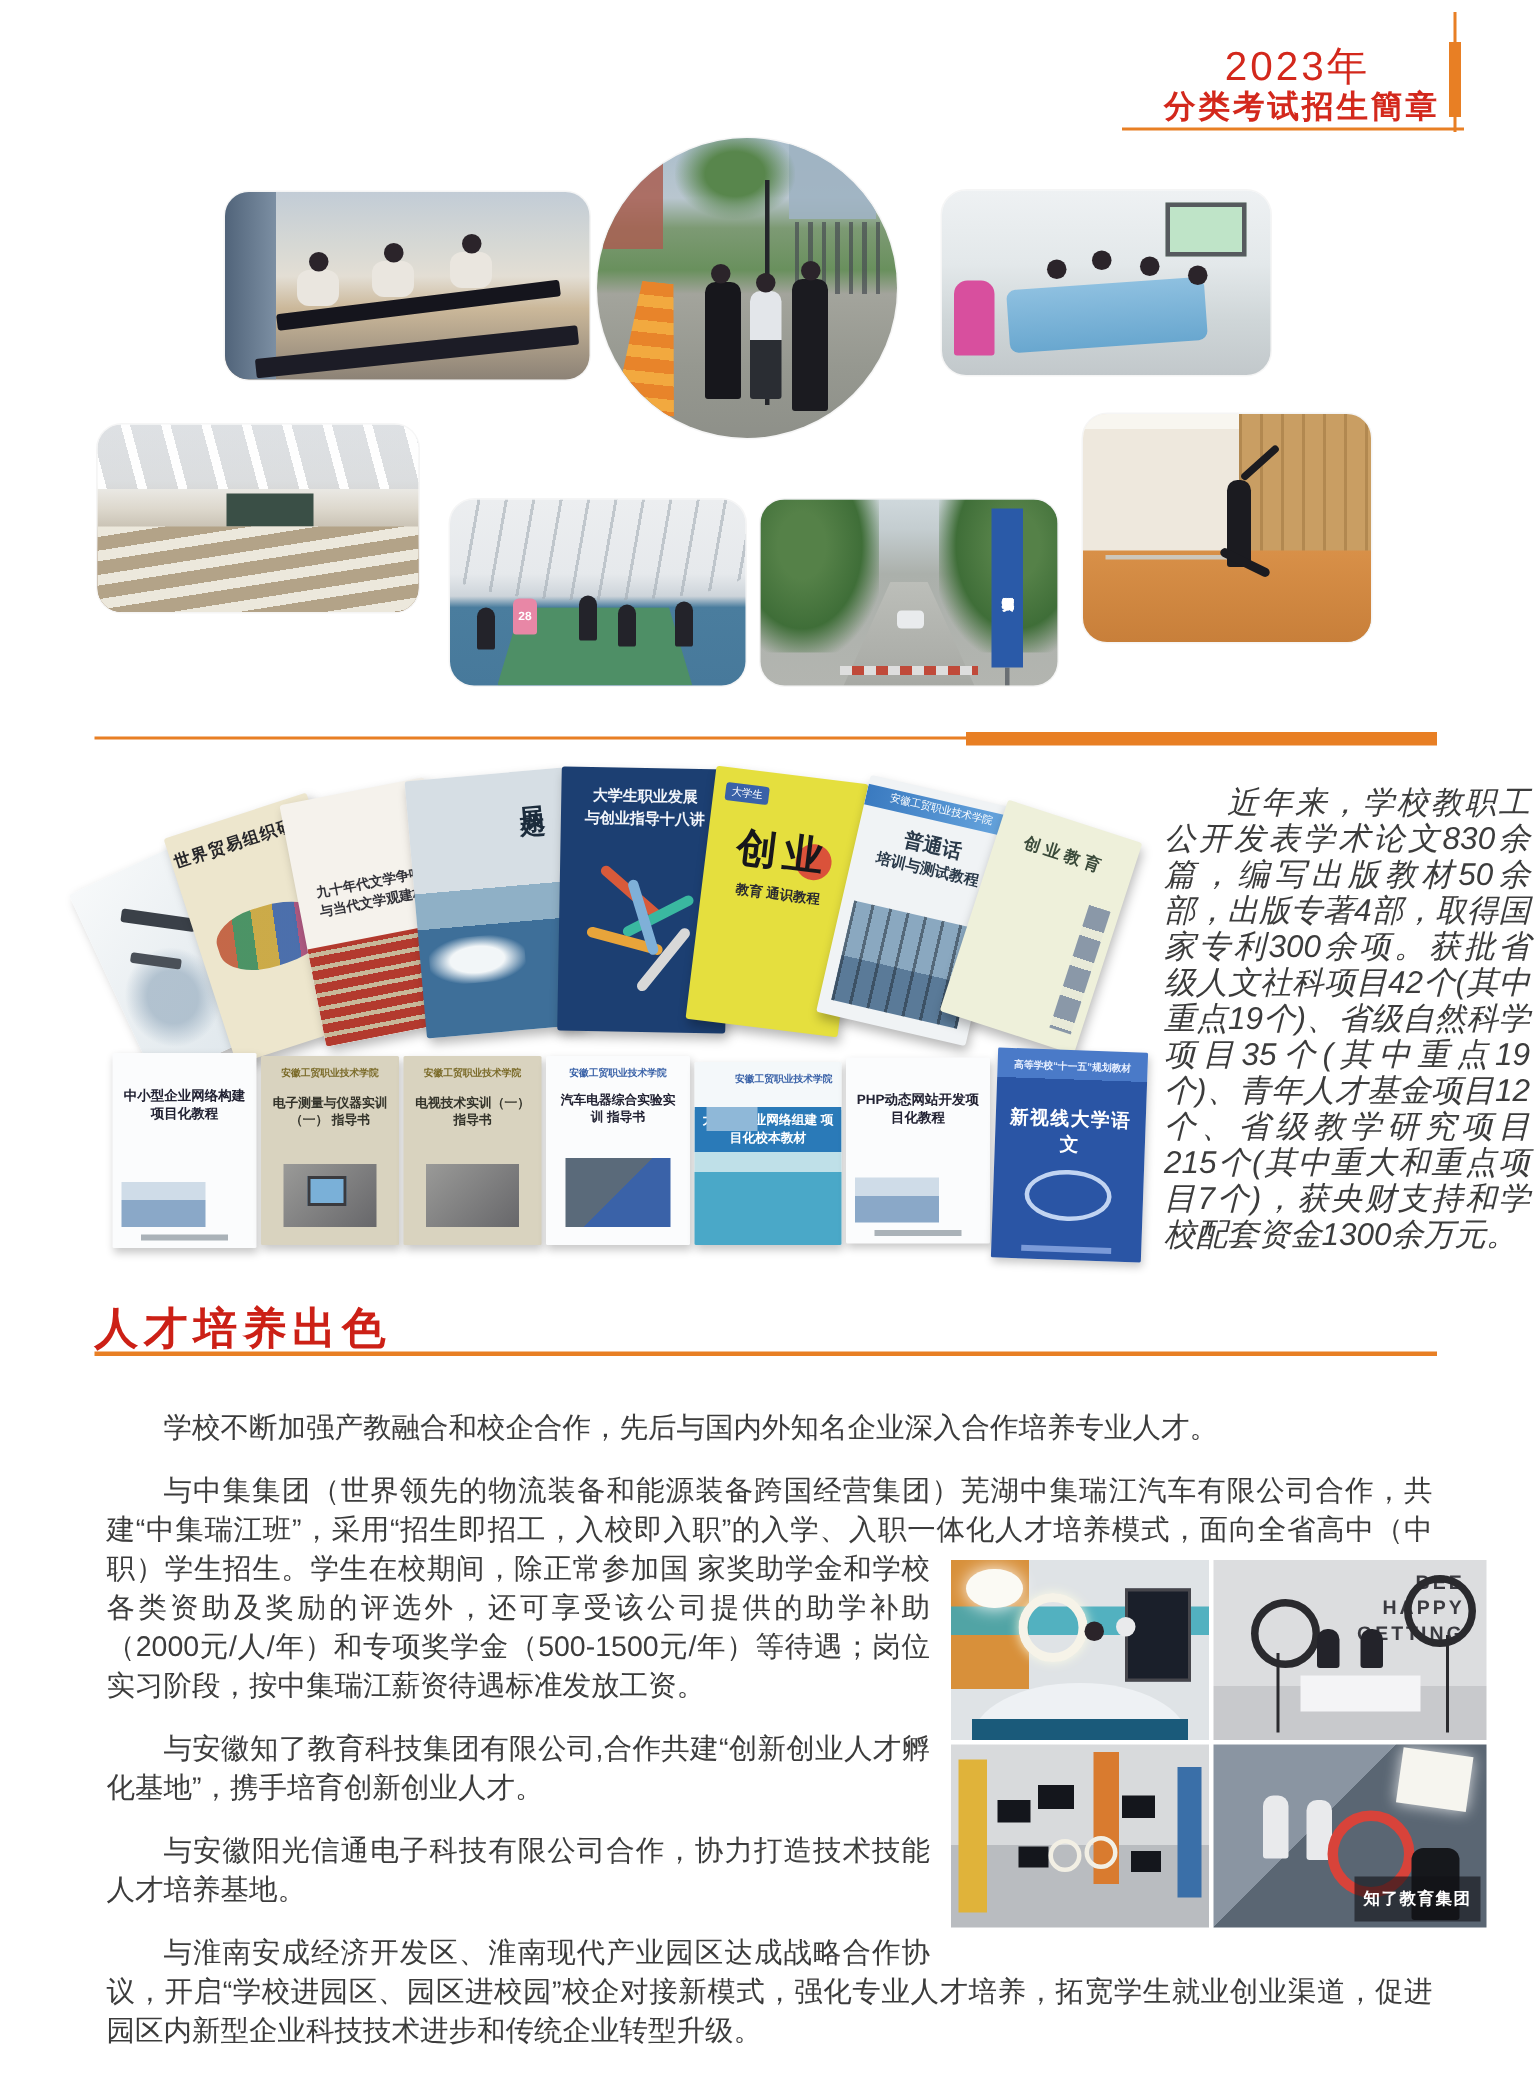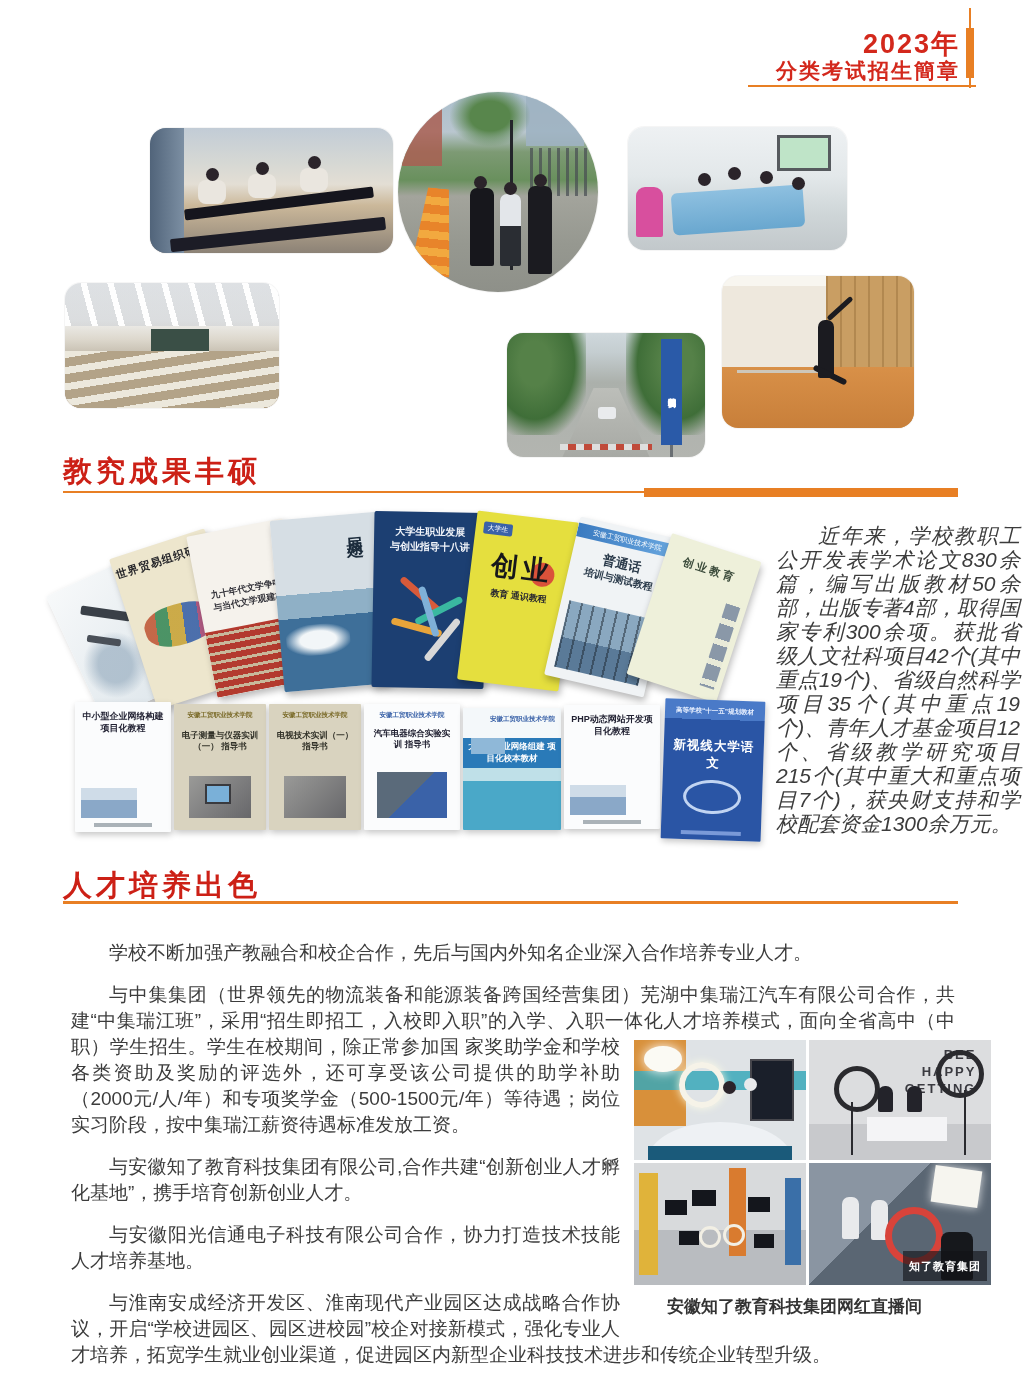--- a/index.html
+++ b/index.html
@@ -1,21 +1,21 @@
 <!DOCTYPE html>
 <html><head>
 <meta charset="utf-8">
 <style>
   html,body{margin:0;padding:0;background:#ffffff;}
   .page{position:relative;width:1024px;height:1390px;background:#fff;overflow:hidden;
         font-family:"Liberation Sans","DejaVu Sans",sans-serif;color:#3c3c3c;}
 
   
-  .hdr-year{position:absolute;left:770px;top:26px;width:190px;text-align:right;
-            font-size:27px;font-weight:bold;color:#d3281c;letter-spacing:2px;}
+  .hdr-year{position:absolute;left:770px;top:26px;width:190px;text-align:center;
+            font-size:27px;font-weight:normal;color:#d3281c;letter-spacing:2px;}
   .hdr-title{position:absolute;left:756px;top:57px;width:204px;text-align:right;
              font-size:21px;font-weight:bold;color:#d3281c;letter-spacing:2px;}
   .hdr-hline{position:absolute;left:748px;top:85px;width:228px;height:2px;background:#e87f24;}
   .hdr-vthin{position:absolute;left:969px;top:8px;width:2px;height:80px;background:#e87f24;}
   .hdr-vthick{position:absolute;left:966px;top:28px;width:8px;height:50px;background:#e87f24;}
 
   
   .ph{position:absolute;border-radius:16px;overflow:hidden;box-shadow:0 0 0 1px rgba(0,0,0,.04);}
   .ph > div{position:absolute;}
   .hd{position:absolute;width:13px;height:13px;border-radius:50%;background:#2b242a;}
@@ -159,21 +159,21 @@
   .books-bottom{position:absolute;left:75px;top:700px;width:700px;display:flex;gap:3px;align-items:flex-start;}
   .bb{position:relative;border-radius:1px;overflow:hidden;box-shadow:1px 3px 6px rgba(0,0,0,.22);flex:0 0 auto;}
   .bb .khdr{margin-top:7px;text-align:center;font-size:6.5px;font-weight:bold;}
   .bb .bt{text-align:center;font-weight:bold;padding:0 6px;line-height:1.35;}
   .bb .bld{position:absolute;left:6px;bottom:14px;width:58%;height:30px;
        background:linear-gradient(180deg,#cfdce8 0 40%,#8aa8c8 40% 100%);}
   .bb .bbar{position:absolute;left:20%;bottom:5px;width:60%;height:4px;background:#aab2b8;}
   .bb1,.bb6{width:96px;background:#fbfcfd;}
   .bb1{height:130px;margin-top:2px;}
   .bb6{height:124px;margin-top:5px;}
-  .bb1 .bt,.bb6 .bt{font-size:9px;color:#223;margin-top:8px;}
+  .bb1 .bt,.bb6 .bt{font-size:9px;color:#223;margin-top:22px;}
   .bb2,.bb3{width:92px;height:126px;margin-top:4px;background:#d9d3bf;}
   .bb2 .khdr,.bb3 .khdr{color:#7a6a28;}
   .bb2 .bt,.bb3 .bt{font-size:8.5px;color:#33332a;margin-top:10px;}
   .bb2 .kph,.bb3 .kph{position:absolute;left:16%;bottom:12px;width:68%;height:42px;
        background:linear-gradient(135deg,#9a9a98,#67676a);}
   .bb3 .kscreen{position:absolute;left:34%;bottom:26px;width:22px;height:16px;background:#7ab0d8;border:2px solid #3a3a3e;}
   .bb4{width:96px;height:126px;margin-top:4px;background:#fbfcfd;}
   .bb4 .khdr{color:#3a62a8;}
   .bb4 .bt{font-size:8.5px;color:#223;margin-top:8px;}
   .bb4 .cph{position:absolute;left:14%;bottom:12px;width:72%;height:46px;
@@ -281,20 +281,29 @@
     <div class="hd" style="left:132px;top:44px;"></div>
     <div class="hd" style="left:164px;top:50px;"></div>
   </div>
 
   <div class="ph ph-class">
     <div class="lights"></div>
     <div class="board"></div>
     <div class="desks"></div>
   </div>
 
+  <div class="ph ph-bball">
+    <div class="ribs"></div>
+    <div class="court"></div>
+    <div class="person" style="left:18px;top:72px;width:12px;height:28px;"></div>
+    <div class="person" style="left:86px;top:64px;width:12px;height:30px;"></div>
+    <div class="person" style="left:112px;top:70px;width:12px;height:28px;"></div>
+    <div class="person" style="left:150px;top:68px;width:12px;height:30px;"></div>
+    <div class="jersey">28</div>
+  </div>
 
   <div class="ph ph-road">
     <div class="tl"></div>
     <div class="tr"></div>
     <div class="rd"></div>
     <div class="bar"></div>
     <div class="car"></div>
     <div class="signpole"></div>
     <div class="sign">安工贸精锐机动车驾训基地</div>
   </div>
@@ -302,21 +311,20 @@
   <div class="ph ph-dance">
     <div class="planks"></div>
     <div class="floor"></div>
     <div class="ceil"></div>
     <div class="barre"></div>
     <div class="da"></div>
     <div class="db"></div>
     <div class="dl"></div>
   </div>
 
-  <div class="sec-h" style="top:452px;">教究成果丰硕</div>
   <div class="ul-thin" style="left:63px;top:491px;width:582px;height:2px;"></div>
   <div class="ul-thin" style="left:644px;top:488px;width:314px;height:9px;"></div>
 
   <div class="books-top">
     <div class="bk bt1">
       <div class="ink"></div>
       <div class="st1"></div>
       <div class="st2"></div>
     </div>
     <div class="bk bt2">
@@ -452,21 +460,20 @@
           </div>
           <div class="cell st-br">
             <div class="soft2"></div>
             <div class="person pwhite" style="left:18%;top:28%;width:17px;height:42px;"></div>
             <div class="person pwhite" style="left:34%;top:30%;width:17px;height:40px;"></div>
             <div class="ring redring"></div>
             <div class="cam"></div>
             <div class="wm">知了教育集团</div>
           </div>
         </div>
-        <div class="gcaption">安徽知了教育科技集团网红直播间</div>
       </div>
       <span>家奖助学金和学校各类资助及奖励的评选外，还可享受该公司提供的助学补助（2000元/人/年）和专项奖学金（500-1500元/年）等待遇；岗位实习阶段，按中集瑞江薪资待遇标准发放工资。</span>
     </div>
     <div class="p">与安徽知了教育科技集团有限公司,合作共建“创新创业人才孵化基地”，携手培育创新创业人才。</div>
     <div class="p">与安徽阳光信通电子科技有限公司合作，协力打造技术技能人才培养基地。</div>
     <div class="p">与淮南安成经济开发区、淮南现代产业园区达成战略合作协议，开启“学校进园区、园区进校园”校企对接新模式，强化专业人才培养，拓宽学生就业创业渠道，促进园区内新型企业科技技术进步和传统企业转型升级。</div>
   </div>
 
 </div>
 

